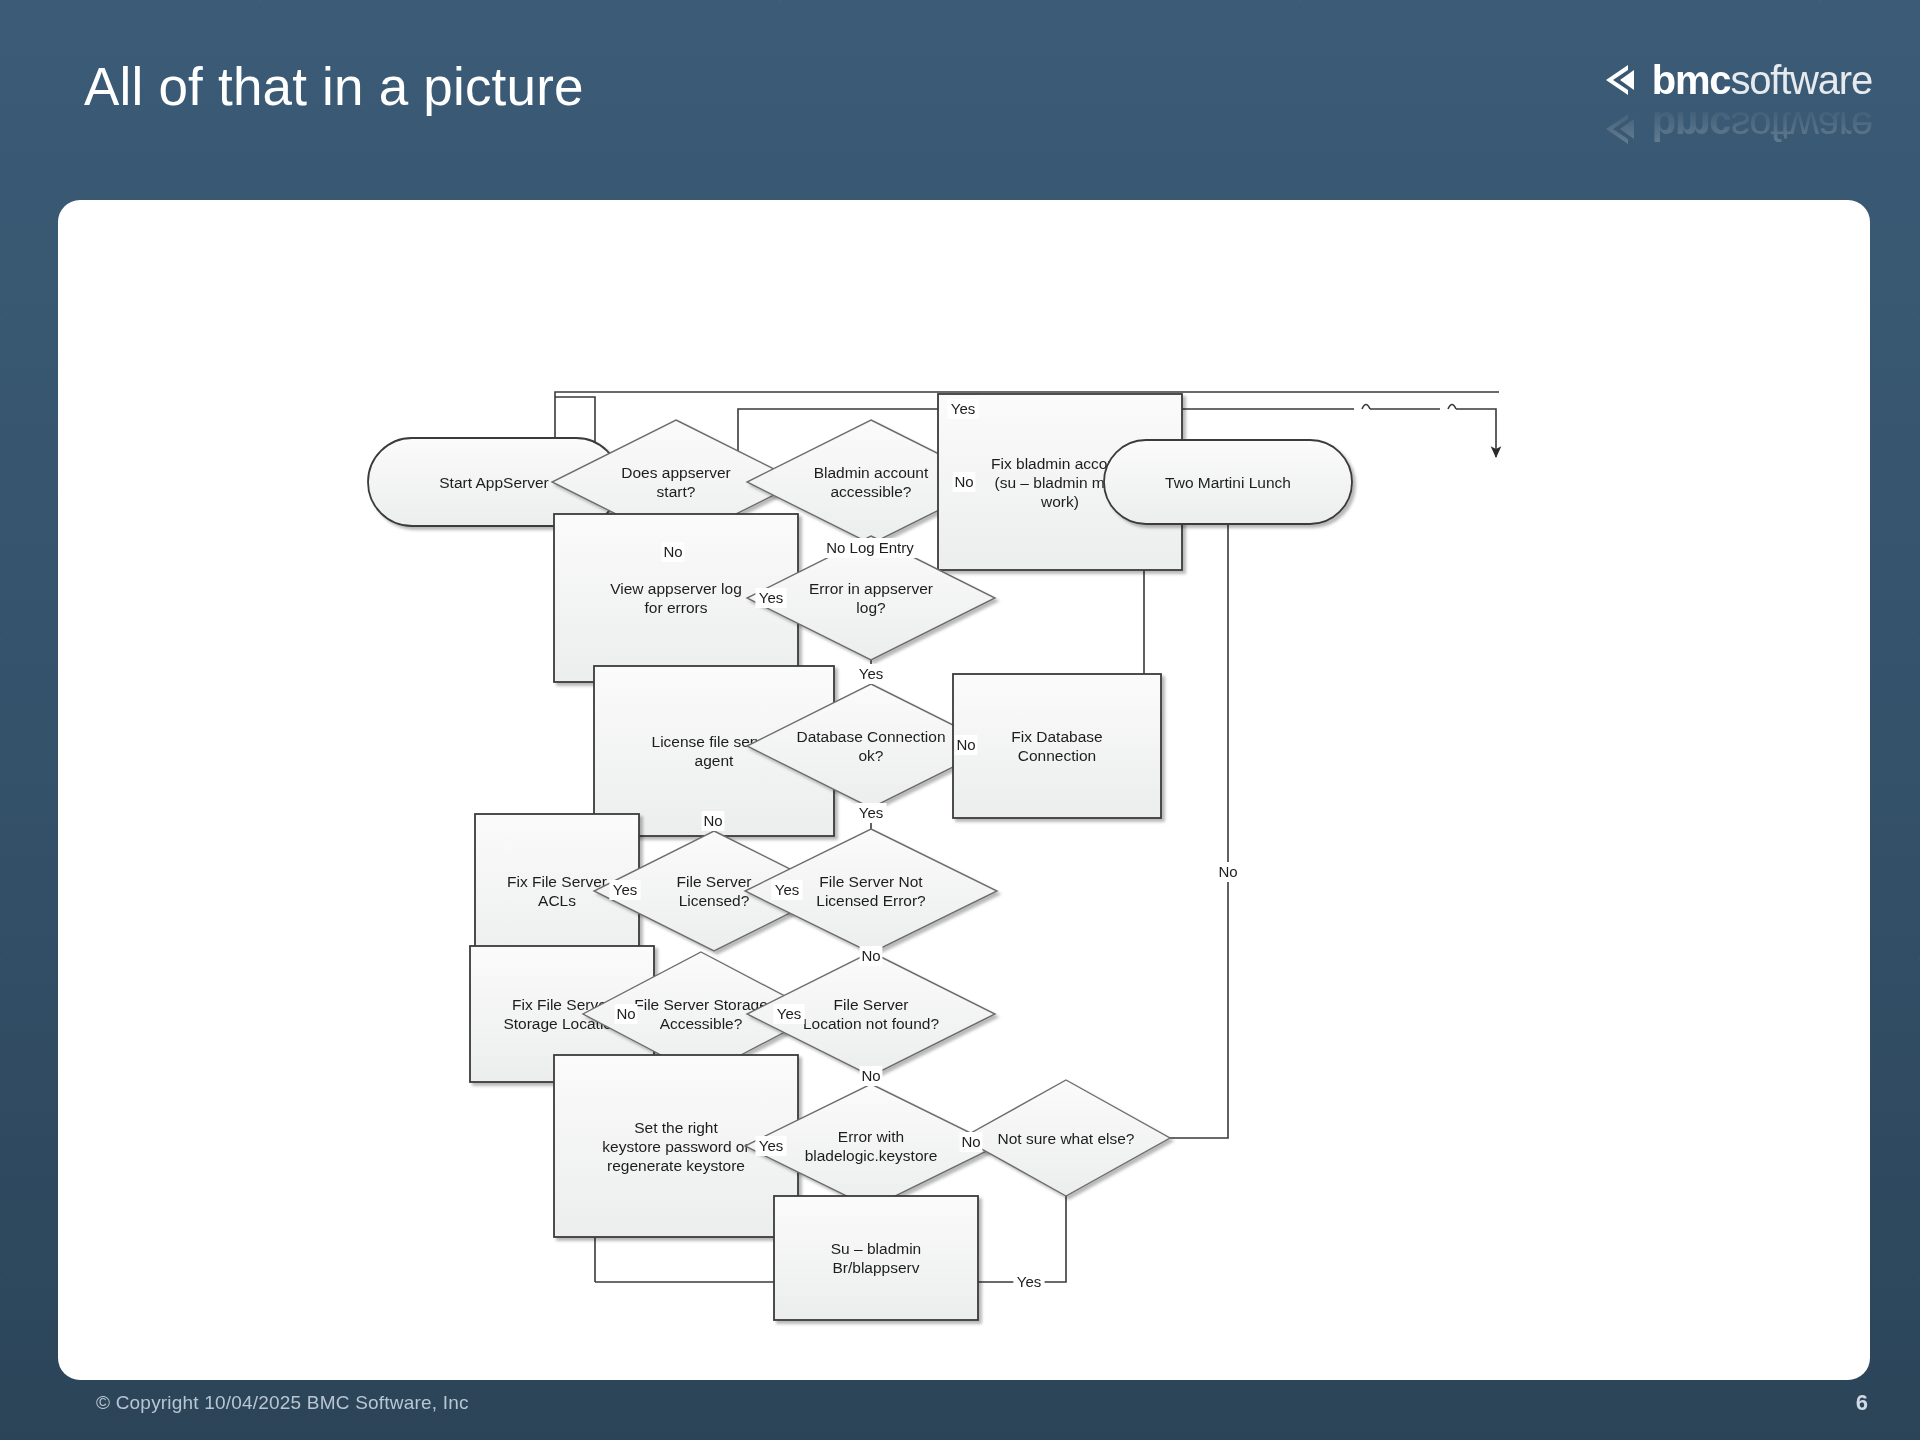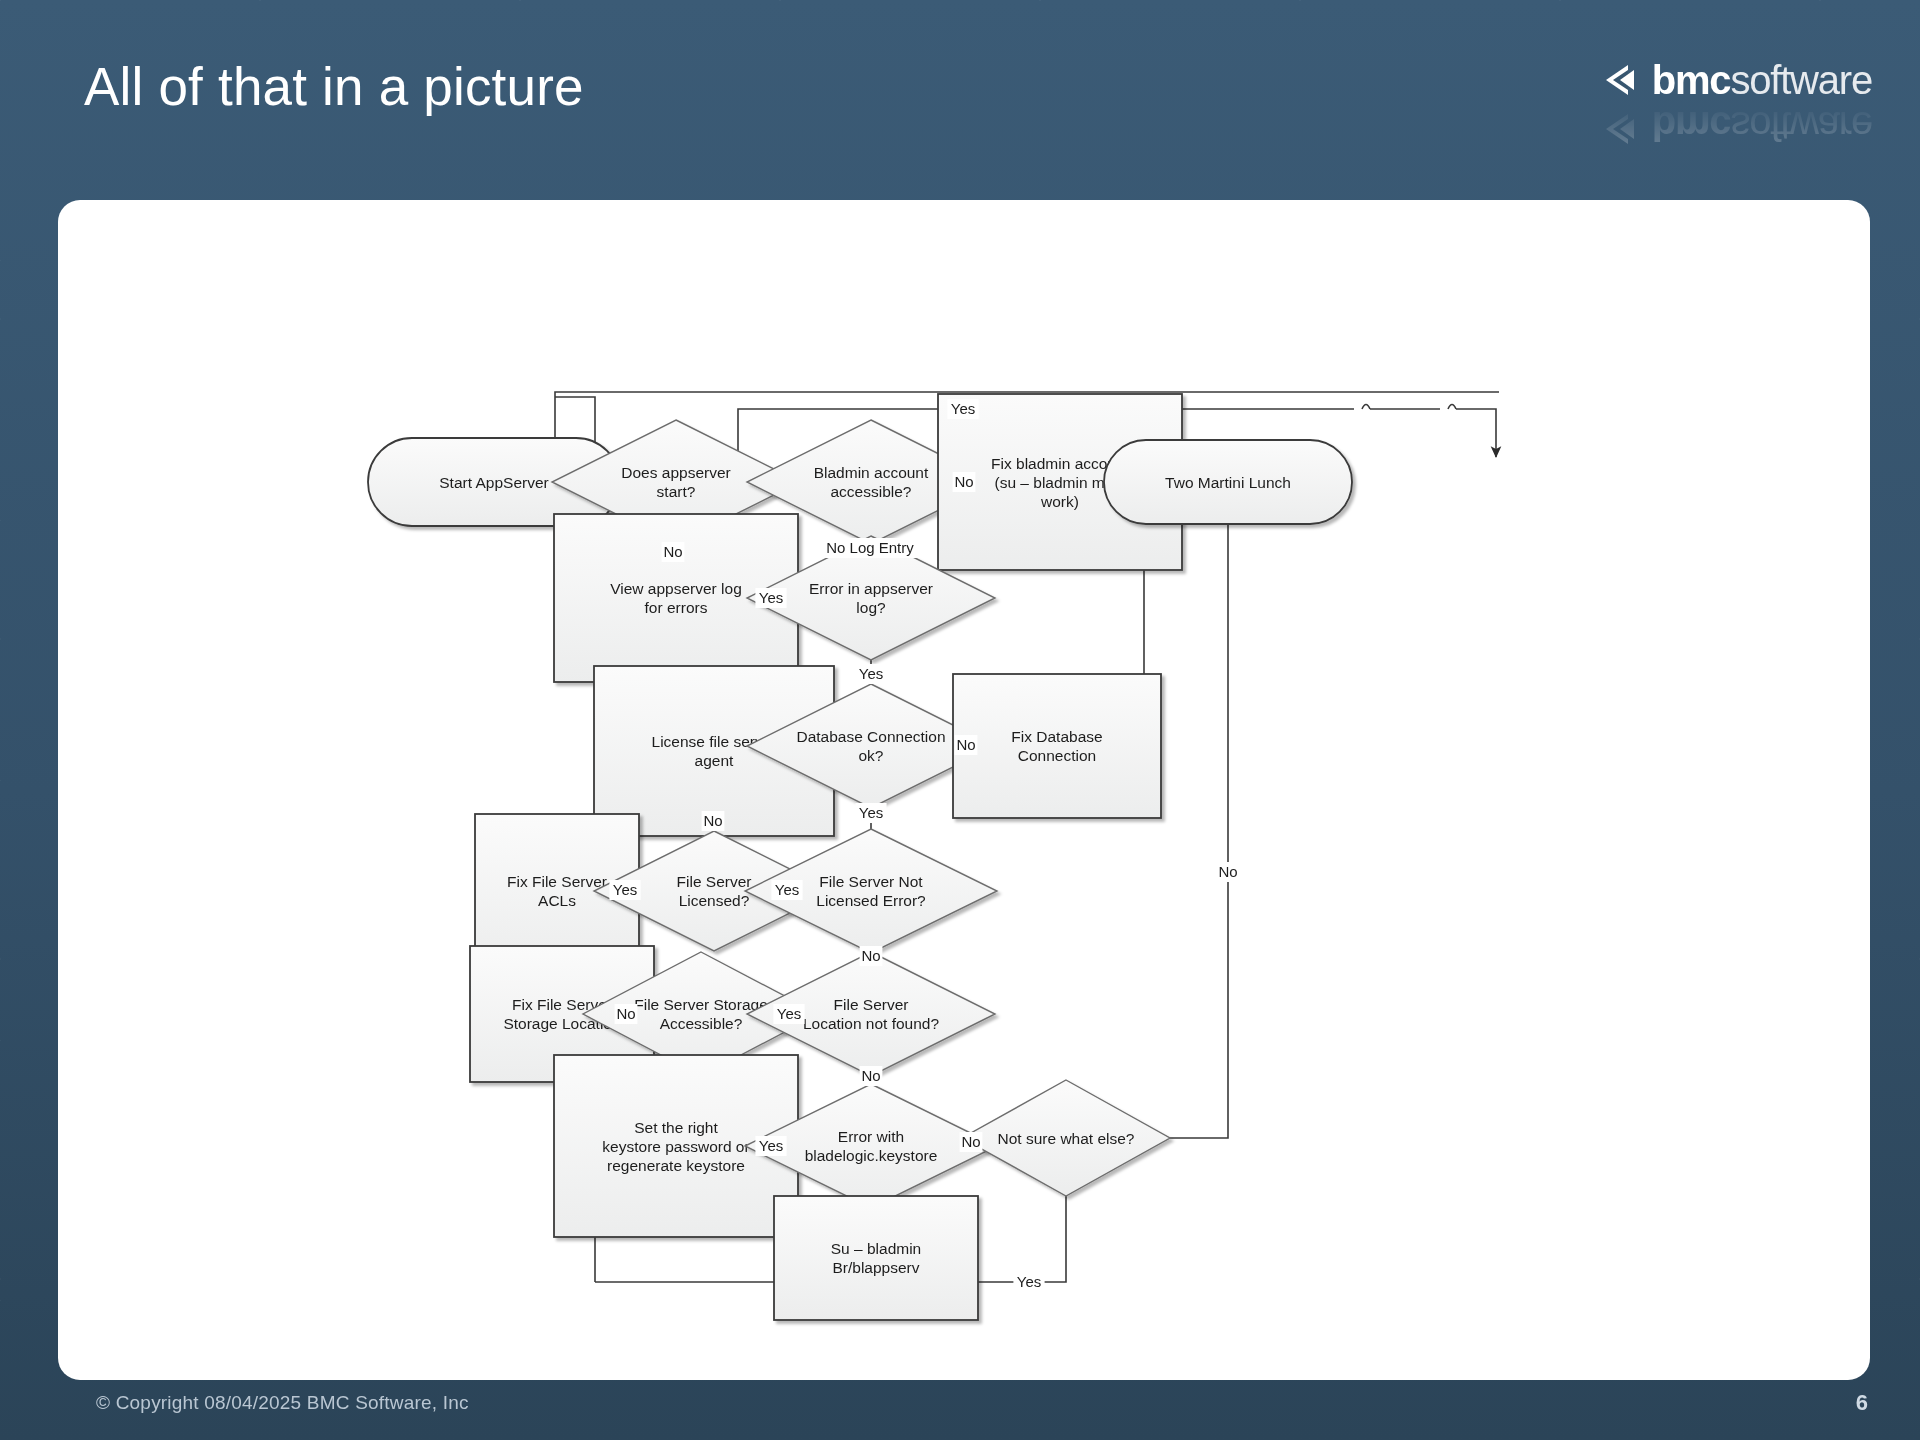--- a/index.html
+++ b/index.html
@@ -300,16 +300,16 @@
           <rect x="901.6" y="932" width="22.8" height="20" fill="#ffffff"></rect>
           <text x="913" y="947" class="edgeTxt" text-anchor="middle">No</text>
           <rect x="1158.6" y="662" width="22.8" height="20" fill="#ffffff"></rect>
           <text x="1170" y="677" class="edgeTxt" text-anchor="middle">No</text>
           <rect x="955.4" y="1072" width="31.200000000000003" height="20" fill="#ffffff"></rect>
           <text x="971" y="1087" class="edgeTxt" text-anchor="middle">Yes</text>
         </g>
     </svg>
   </div>
 
-  <div id="footer-copy">© Copyright 08/04/2025 BMC Software, Inc</div>
+  <div id="footer-copy">© Copyright 10/04/2025 BMC Software, Inc</div>
   <div id="footer-page">6</div>
 
 </div>
 
 </body></html>

